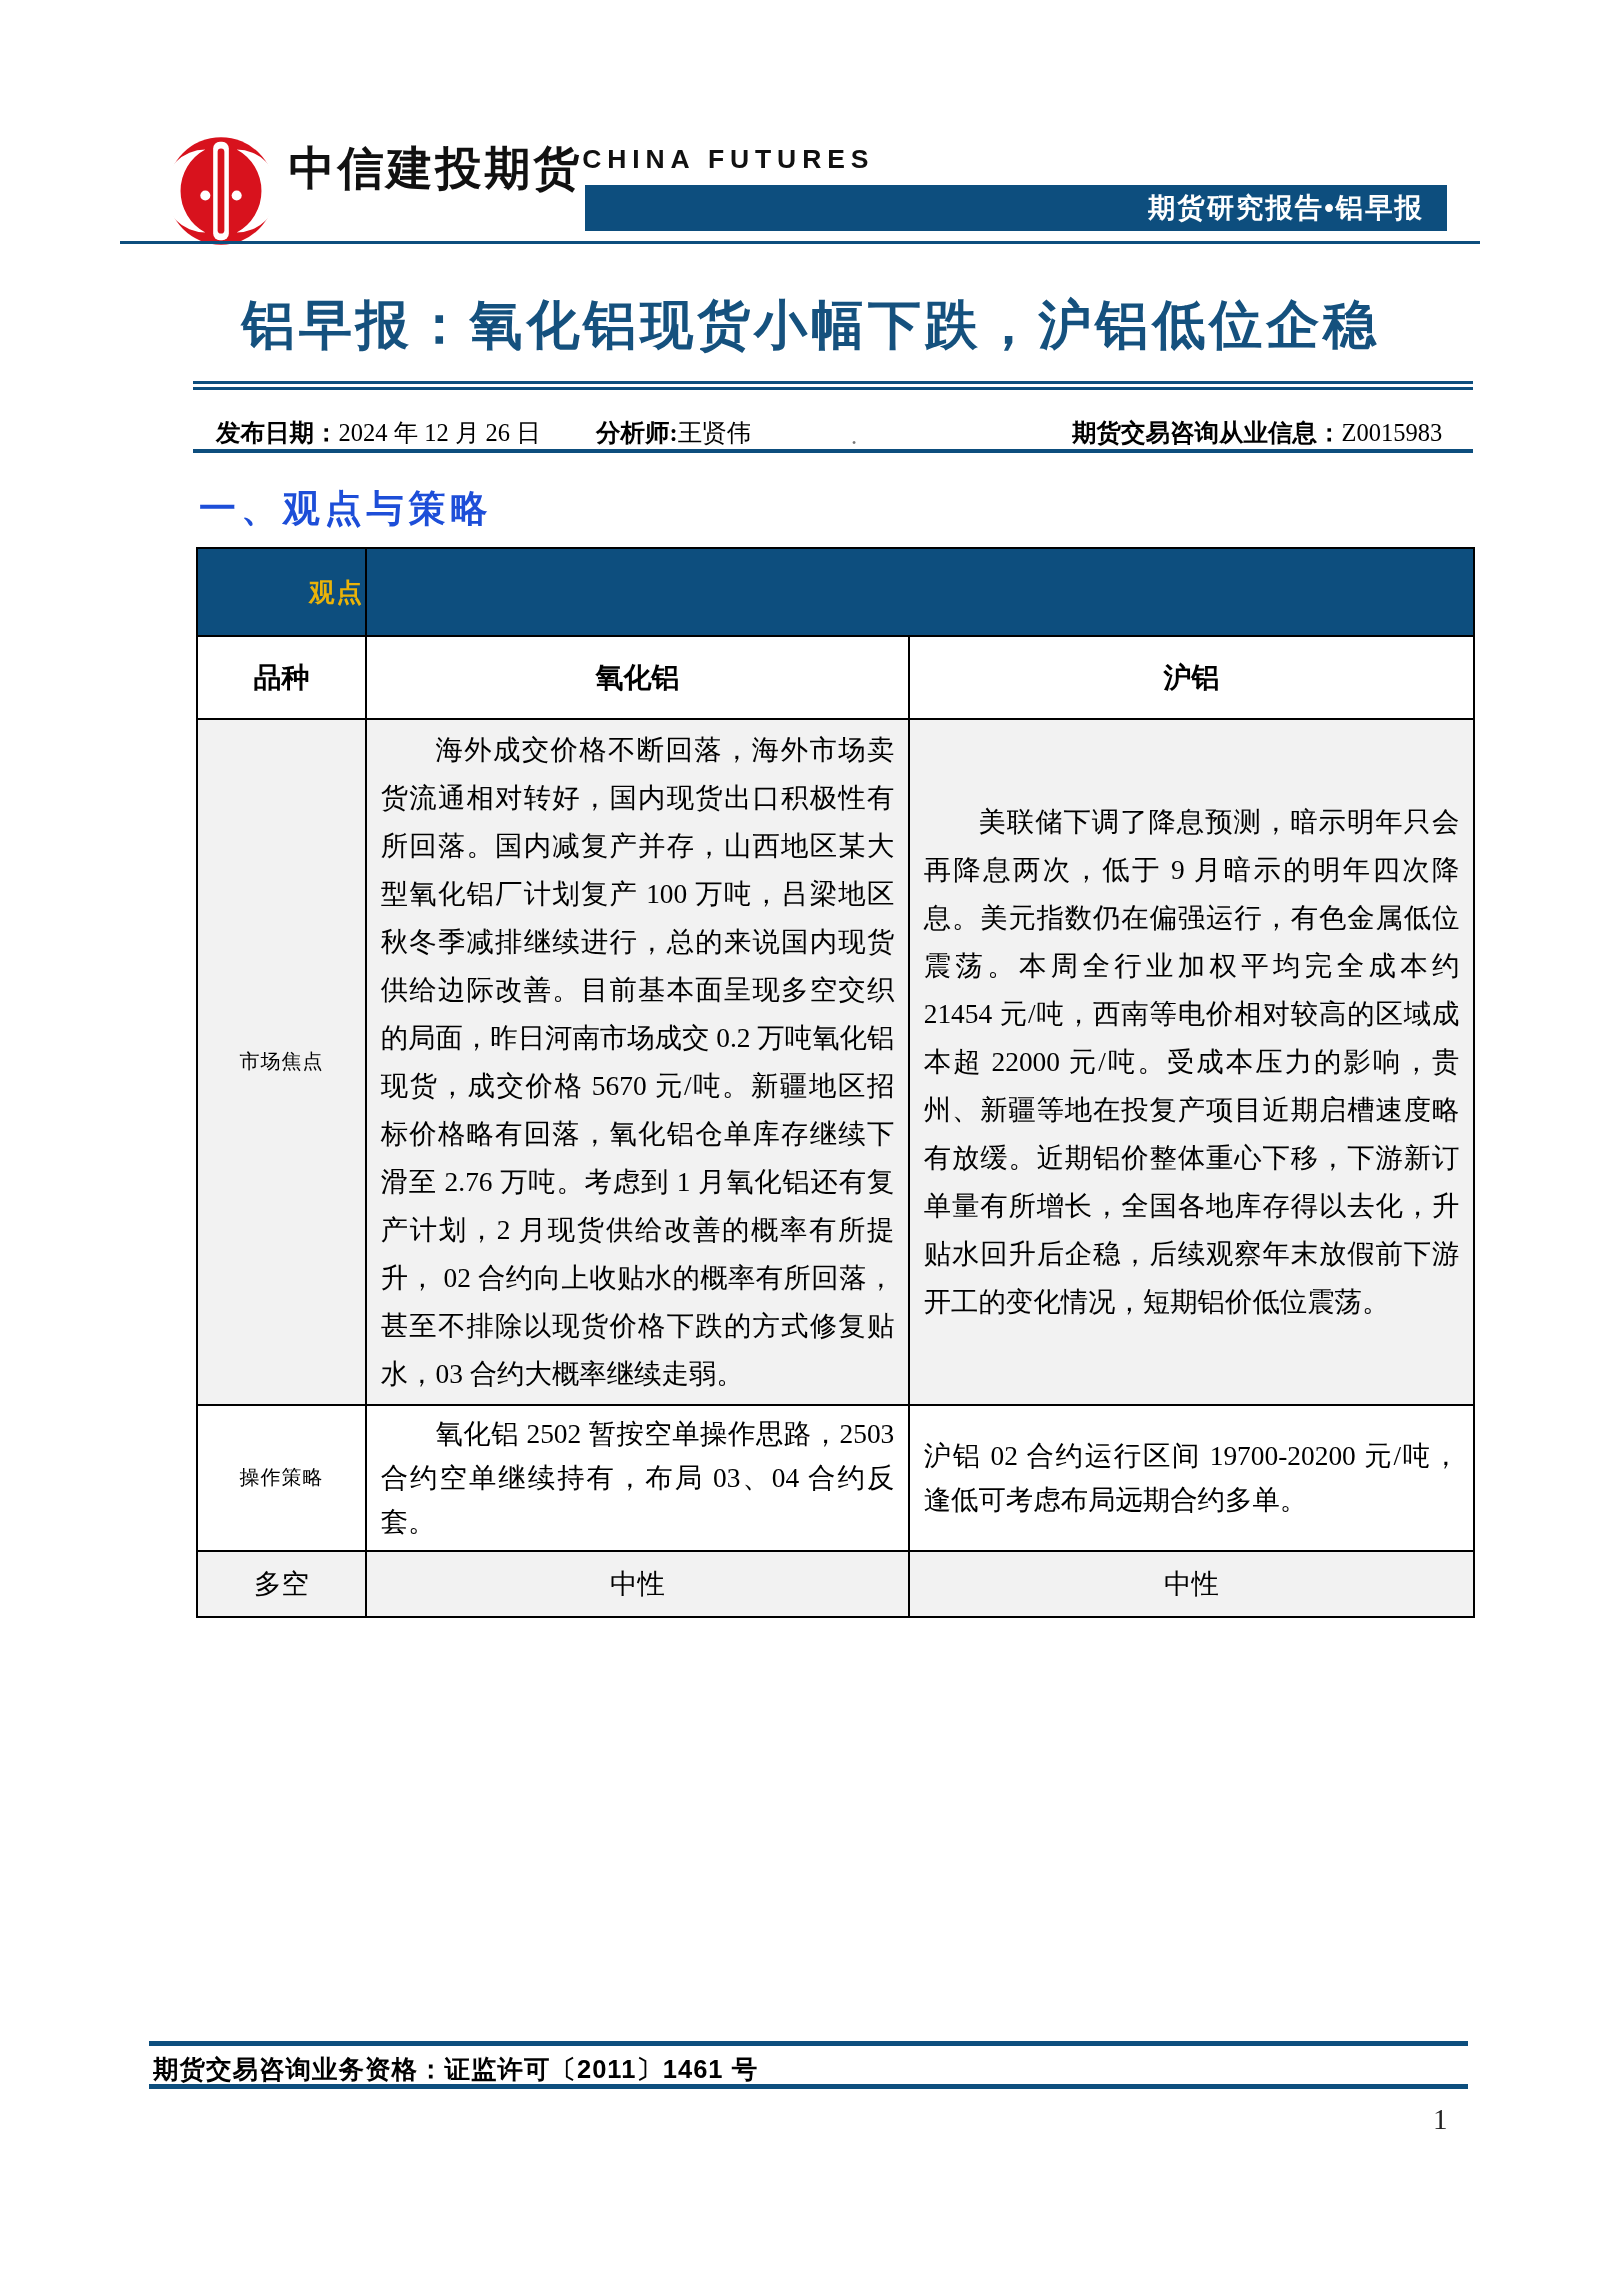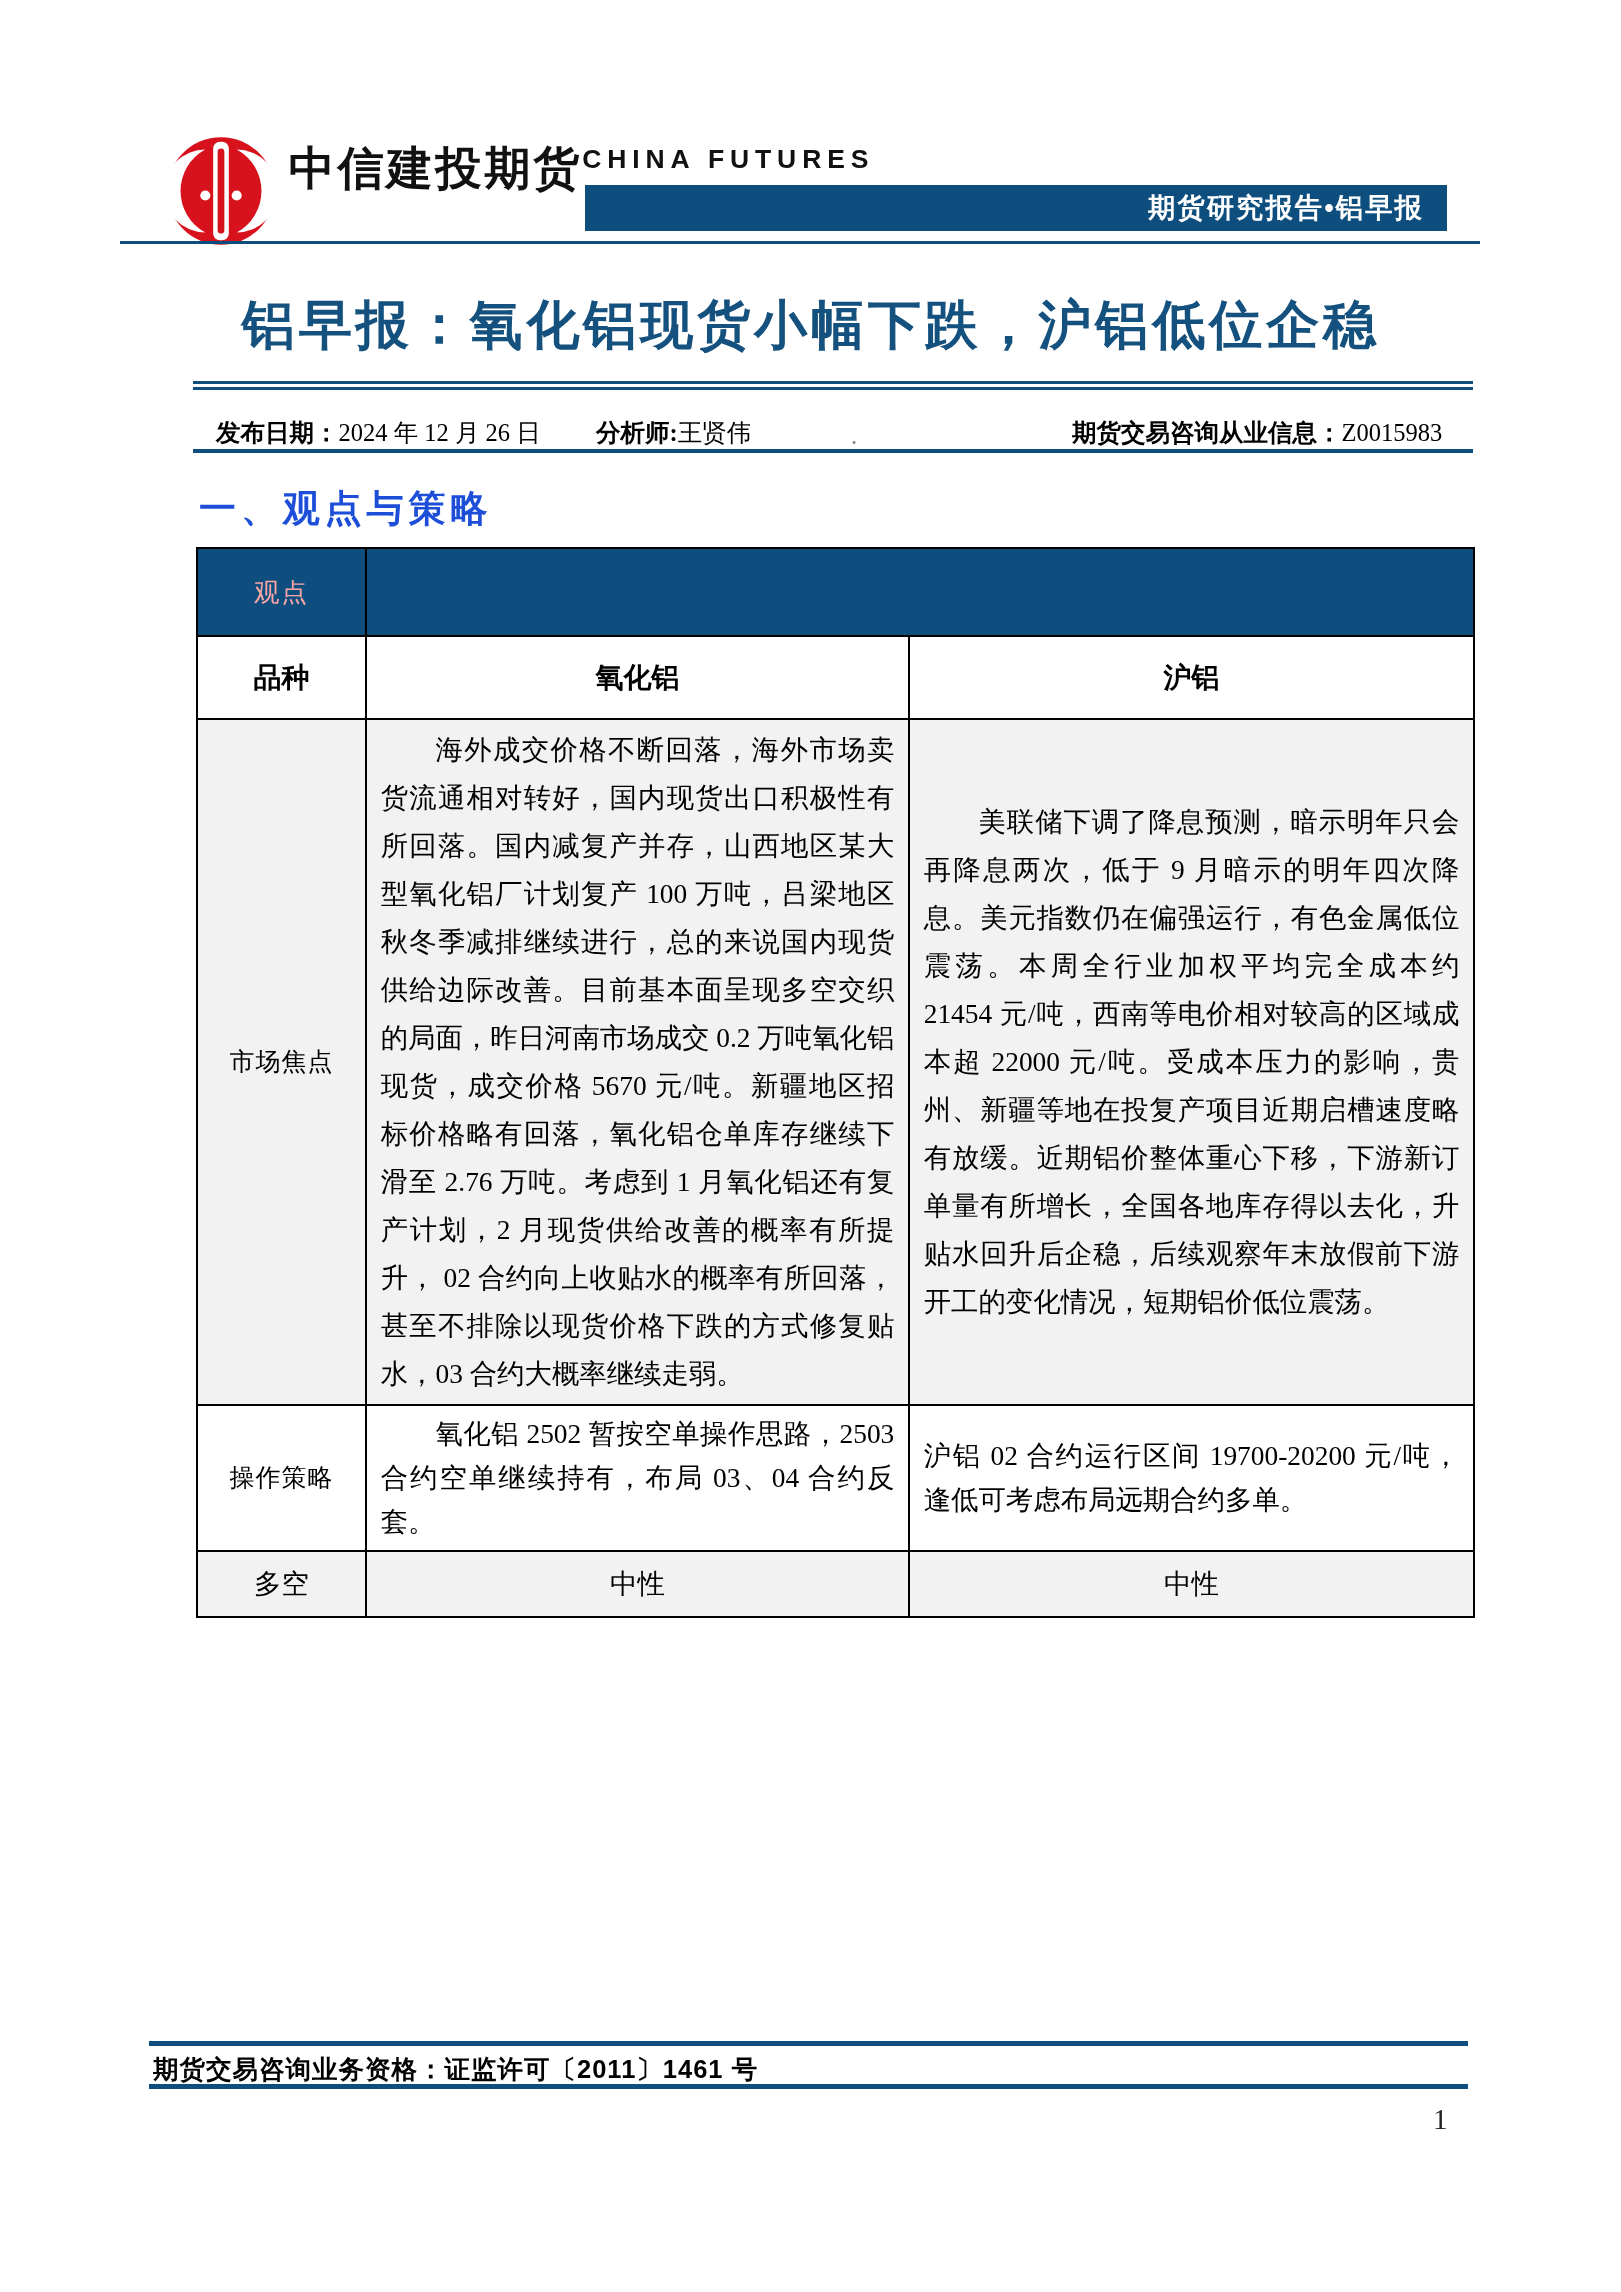--- a/index.html
+++ b/index.html
@@ -56,25 +56,25 @@
     border:2.9px solid #000;
   }
   table.view td{border:2px solid #000;vertical-align:middle;box-sizing:border-box;}
   .col-label{width:169px;}
   .col-c1{width:543px;}
   .col-c2{width:565px;}
   tr.hdr td{
     background:#0d4e7e;height:88px;border-bottom:2.9px solid #000;
   }
   tr.hdr .hdr-cell{
-    color:#fca5a5;font-weight:normal;font-size:25.5px;text-align:center;letter-spacing:2px;
+    color:#eab308;font-weight:bold;font-size:25.5px;text-align:right;letter-spacing:2px;
   }
   tr.varieties td{height:83px;text-align:center;font-weight:bold;font-size:28px;}
   tr.focus td{height:594px;background:#f2f2f2;}
-  td.label-cell{text-align:center;font-size:25px;letter-spacing:1px;}
+  td.label-cell{text-align:center;font-size:20px;letter-spacing:1px;}
   td.body-cell{
     font-size:27.4px;line-height:48px;text-align:justify;
     padding:5.9px 13.7px;
   }
   td.body-cell .indent{text-indent:2em;display:block;}
   tr.strategy td{height:127px;background:#fff;}
   tr.strategy td.body-cell{line-height:44px;}
   tr.bias td{height:66px;background:#f2f2f2;text-align:center;font-size:27.4px;}
   
   .footer-rule-a{position:absolute;top:2041px;left:149px;width:1319px;height:4.9px;background:#0d4e7e;}

